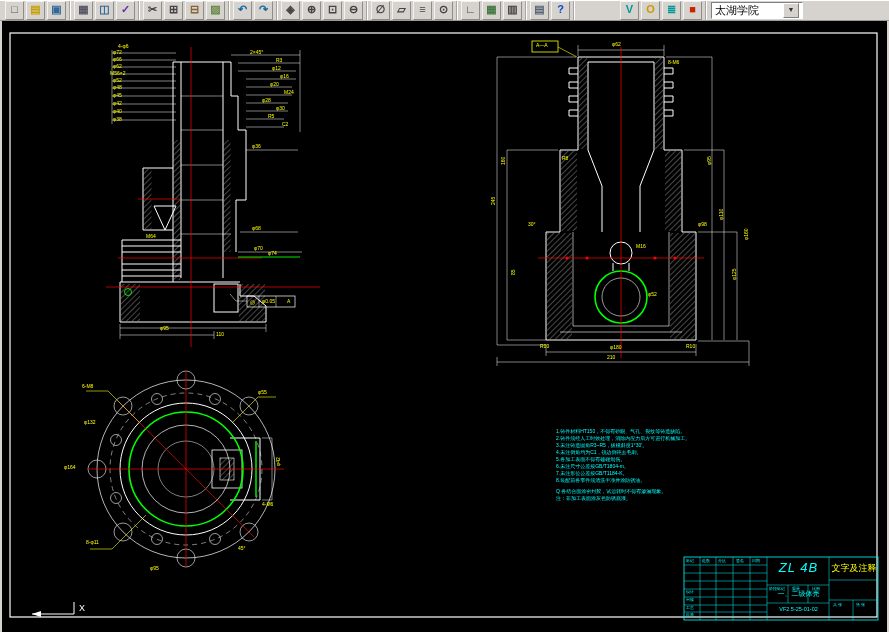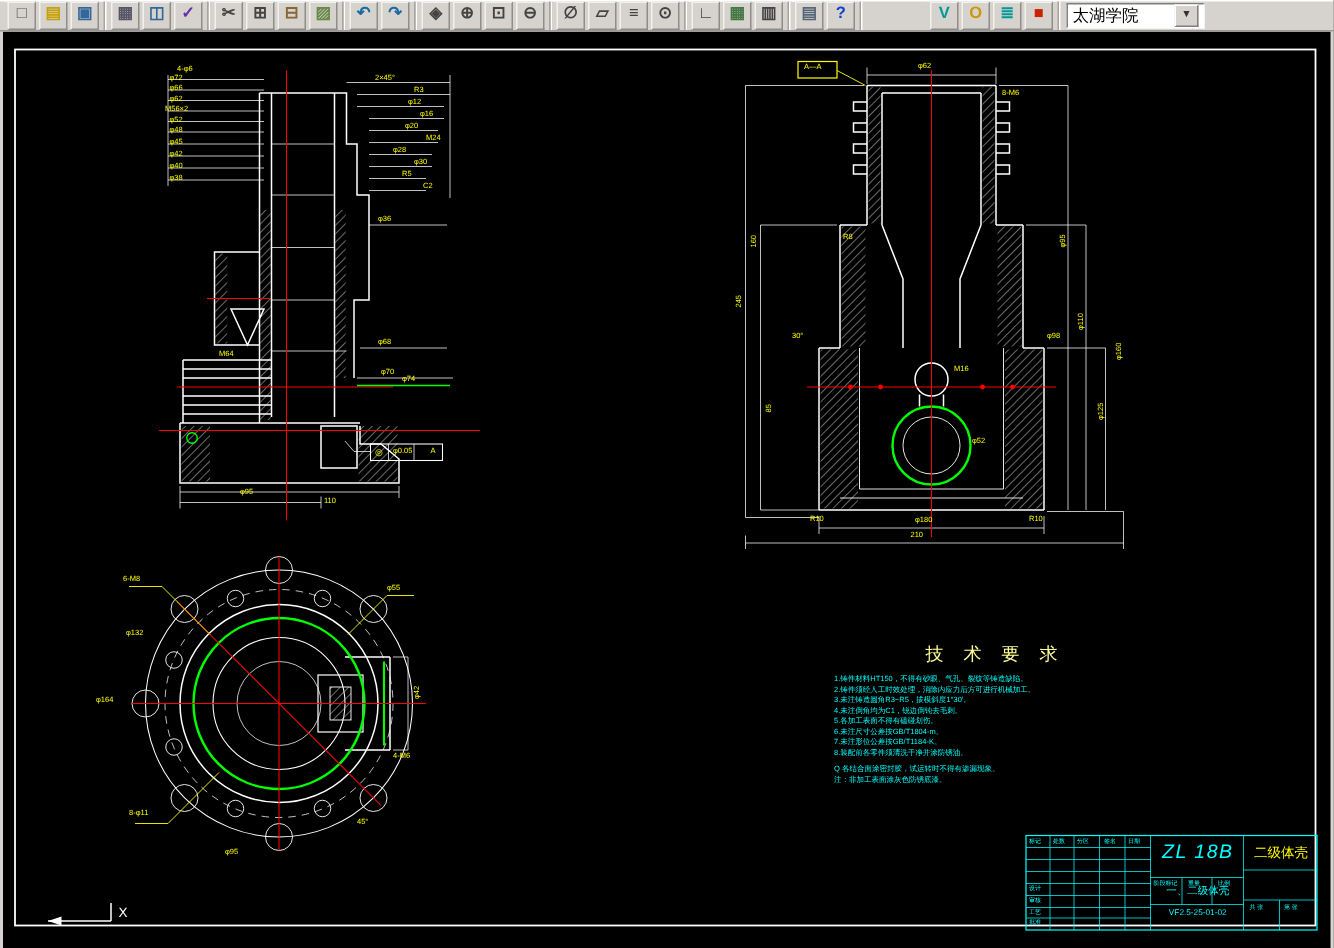--- a/index.html
+++ b/index.html
@@ -295,33 +295,32 @@
       <span class="dim" style="left: 686px; top: 606px; color: rgb(0, 255, 255); font-size: 4px;">工艺</span>
       <span class="dim" style="left: 686px; top: 613px; color: rgb(0, 255, 255); font-size: 4px;">批准</span>
       <span class="dim" style="left: 769px; top: 587px; color: rgb(0, 255, 255); font-size: 4px;">阶段标记</span>
       <span class="dim" style="left: 792px; top: 587px; color: rgb(0, 255, 255); font-size: 4px;">重量</span>
       <span class="dim" style="left: 812px; top: 587px; color: rgb(0, 255, 255); font-size: 4px;">比例</span>
       <span class="dim" style="left: 833px; top: 603px; color: rgb(0, 255, 255); font-size: 4px;">共 张</span>
       <span class="dim" style="left: 856px; top: 603px; color: rgb(0, 255, 255); font-size: 4px;">第 张</span>
     </div>
 
   <div class="tech-req">
-    <div class="tech-title">技 术 要 求</div>
     <div id="tech-lines">
         <div class="tech-line">1.铸件材料HT150，不得有砂眼、气孔、裂纹等铸造缺陷。</div>
         <div class="tech-line">2.铸件须经人工时效处理，消除内应力后方可进行机械加工。</div>
         <div class="tech-line">3.未注铸造圆角R3~R5，拔模斜度1°30′。</div>
         <div class="tech-line">4.未注倒角均为C1，锐边倒钝去毛刺。</div>
         <div class="tech-line">5.各加工表面不得有磕碰划伤。</div>
         <div class="tech-line">6.未注尺寸公差按GB/T1804-m。</div>
         <div class="tech-line">7.未注形位公差按GB/T1184-K。</div>
         <div class="tech-line">8.装配前各零件须清洗干净并涂防锈油。</div>
         <div class="tech-line">Q 各结合面涂密封胶，试运转时不得有渗漏现象。</div>
         <div class="tech-line">注：非加工表面涂灰色防锈底漆。</div>
       </div>
   </div>
 
-  <div class="tbk" id="tbk-model">ZL 18B</div>
+  <div class="tbk" id="tbk-model">ZL 4B</div>
   <div class="tbk" id="tbk-part">一、二级体壳</div>
   <div class="tbk" id="tbk-dno">VF2.5-25-01-02</div>
-  <div class="tbk" id="tbk-org">二级体壳</div>
+  <div class="tbk" id="tbk-org">文字及注释</div>
 
 </div>
 
 </body></html>

